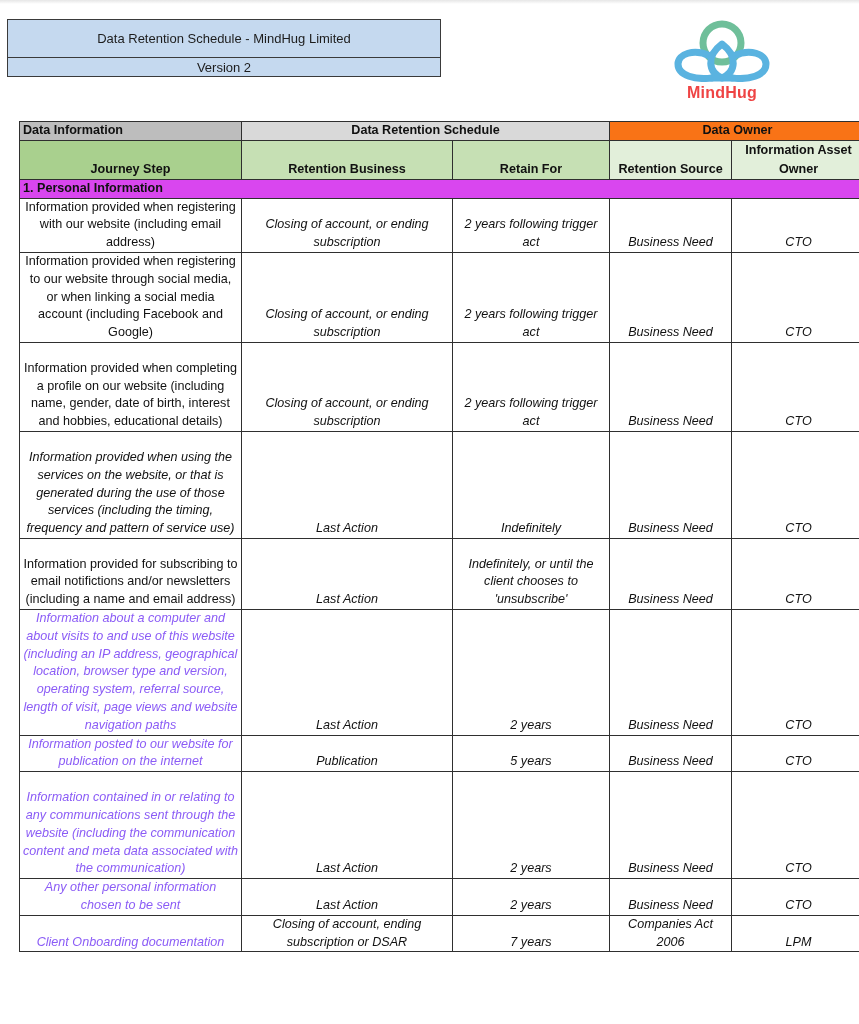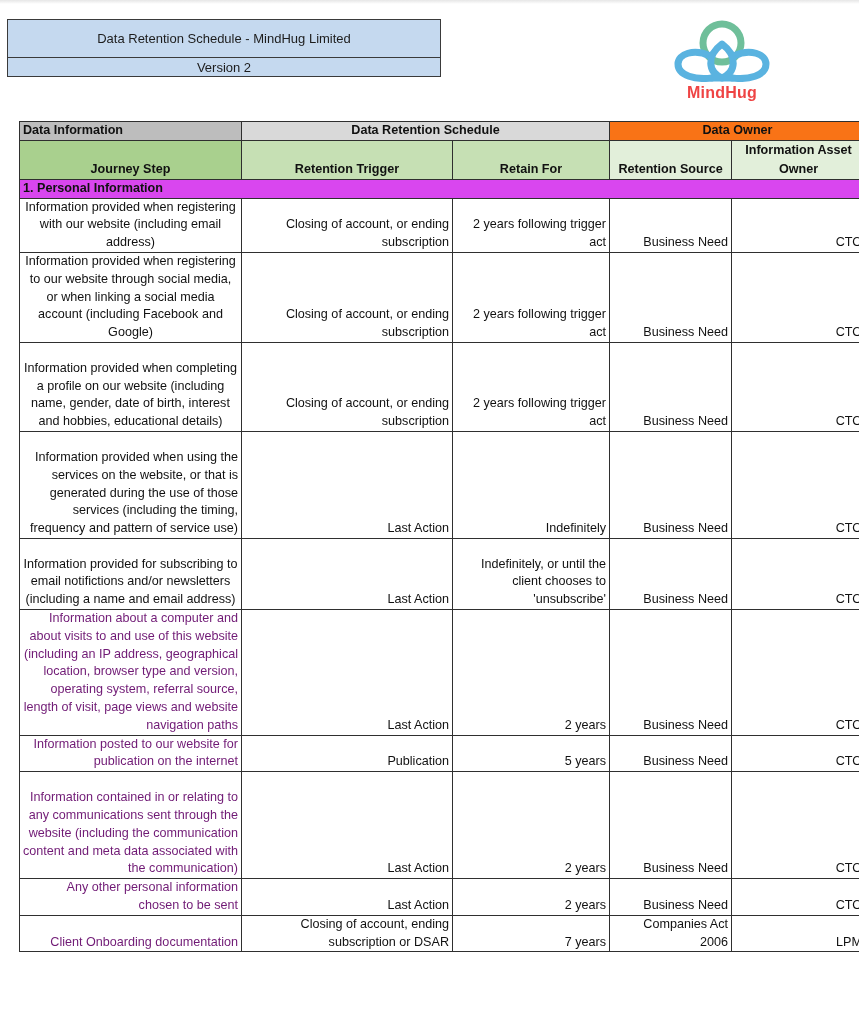--- a/index.html
+++ b/index.html
@@ -46,22 +46,22 @@
   .grp-row td { height: 17px; font-weight: bold; vertical-align: middle; }
   .grp-data-info { background: #bdbdbd; text-align: left; }
   .grp-drs { background: #d9d9d9; text-align: center; }
   .grp-owner { background: #f97316; text-align: center; }
   .hdr-row td { height: 33px; font-weight: bold; vertical-align: middle; text-align: center; line-height: 19px; }
   .hdr-journey { background: #a9d08e; }
   .hdr-green { background: #c6e0b4; }
   .hdr-light { background: #e2efda; }
   .section-row td { background: #d946ef; font-weight: bold; height: 17px; vertical-align: middle; }
   td.center { text-align: center; }
-  td.left { text-align: right; }
-  td.slate { color: #701a75; }
+  td.left { text-align: center; font-style: italic; }
+  td.slate { color: #8b5cf6; }
 </style>
 </head>
 <body>
 
 <div class="topshade"></div>
 
 <div class="title-block">
   <div class="title-row r1">Data Retention Schedule - MindHug Limited</div>
   <div class="title-row r2">Version 2</div>
 </div>
@@ -89,21 +89,21 @@
     <col style="width:134px">
   </colgroup>
   <tbody id="tbody">
     <tr class="grp-row">
       <td class="grp-data-info">Data Information</td>
       <td class="grp-drs" colspan="2">Data Retention Schedule</td>
       <td class="grp-owner" colspan="2">Data Owner</td>
     </tr>
     <tr class="hdr-row">
       <td class="hdr-journey">Journey Step</td>
-      <td class="hdr-green">Retention Trigger</td>
+      <td class="hdr-green">Retention Business</td>
       <td class="hdr-green">Retain For</td>
       <td class="hdr-light">Retention Source</td>
       <td class="hdr-light">Information Asset Owner</td>
     </tr>
     <tr class="section-row">
       <td colspan="5">1. Personal Information</td>
     </tr>
   <tr>
         <td class="center" style="height: 52px;">Information provided when registering with our website (including email address)</td>
         <td class="left">Closing of account, or ending subscription</td>

